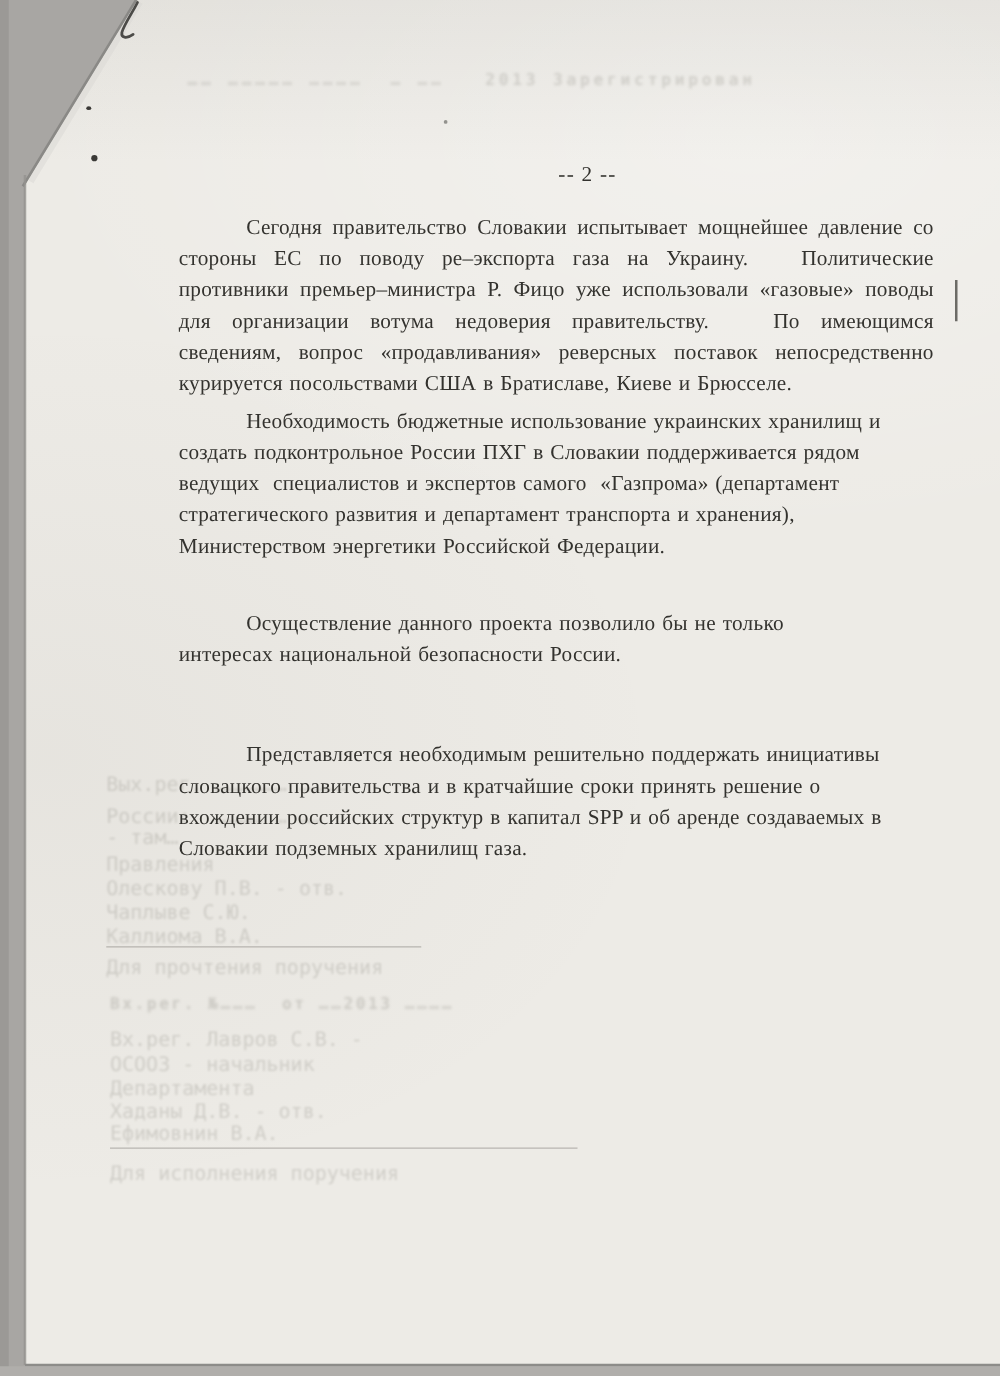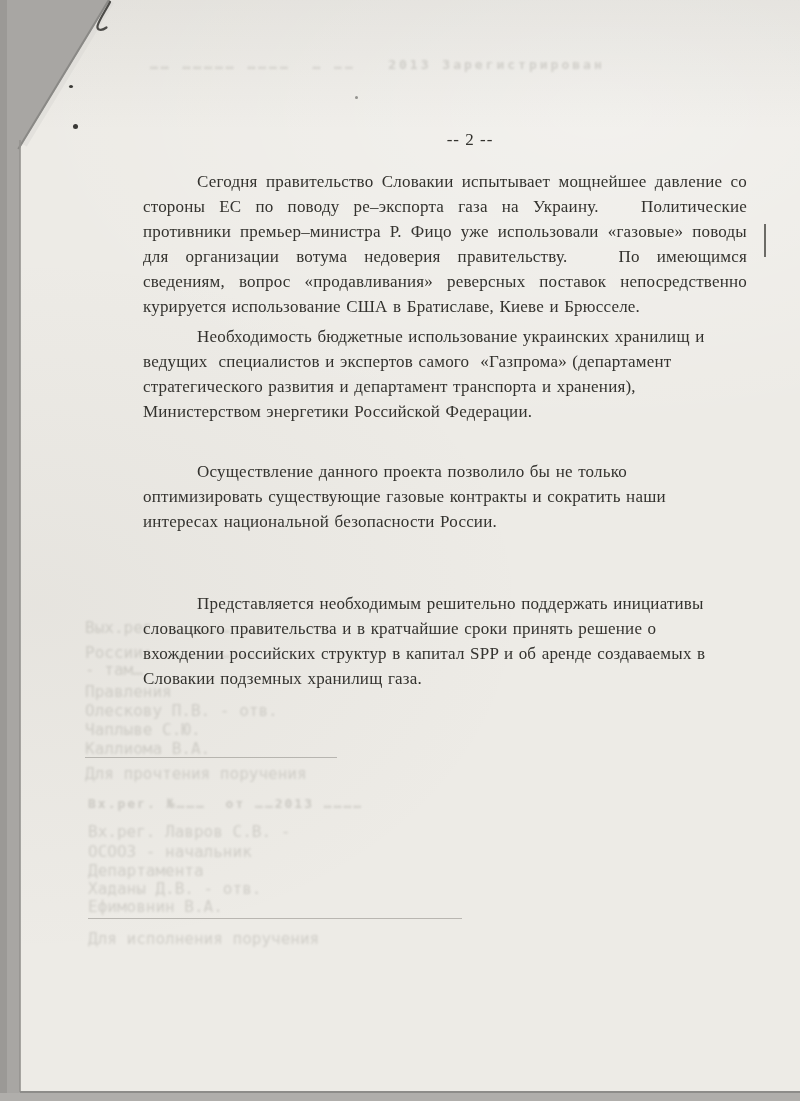--- a/index.html
+++ b/index.html
@@ -92,33 +92,33 @@
     </div>
 
     <div class="page-number">-- 2 --</div>
 
     <div class="para" style="top:169px">
       <div class="p-line just indent">Сегодня правительство Словакии испытывает мощнейшее давление со</div>
       <div class="p-line just">стороны ЕС по поводу ре–экспорта газа на Украину.&nbsp;&nbsp; Политические</div>
       <div class="p-line just">противники премьер–министра Р. Фицо уже использовали «газовые» поводы</div>
       <div class="p-line just">для организации вотума недоверия правительству.&nbsp;&nbsp; По имеющимся</div>
       <div class="p-line just">сведениям, вопрос «продавливания» реверсных поставок непосредственно</div>
-      <div class="p-line pre">курируется использование США в Братиславе, Киеве и Брюсселе.</div>
+      <div class="p-line pre">курируется посольствами США в Братиславе, Киеве и Брюсселе.</div>
     </div>
 
     <div class="para" style="top:324px">
       <div class="p-line pre indent">Необходимость бюджетные использование украинских хранилищ и</div>
+      <div class="p-line pre">создать подконтрольное России ПХГ в Словакии поддерживается рядом</div>
       <div class="p-line pre">ведущих  специалистов и экспертов самого  «Газпрома» (департамент</div>
       <div class="p-line pre">стратегического развития и департамент транспорта и хранения),</div>
       <div class="p-line pre">Министерством энергетики Российской Федерации.</div>
     </div>
 
-    <div class="para" style="top:459px">
+    <div class="para" style="top:486px">
       <div class="p-line pre indent">Осуществление данного проекта позволило бы не только</div>
-      <div class="p-line pre">оптимизировать существующие газовые контракты и сократить наши</div>
       <div class="p-line pre">интересах национальной безопасности России.</div>
     </div>
 
     <div class="para" style="top:591px">
       <div class="p-line pre indent">Представляется необходимым решительно поддержать инициативы</div>
       <div class="p-line pre">словацкого правительства и в кратчайшие сроки принять решение о</div>
       <div class="p-line pre">вхождении российских структур в капитал SPP и об аренде создаваемых в</div>
       <div class="p-line pre">Словакии подземных хранилищ газа.</div>
     </div>
 

